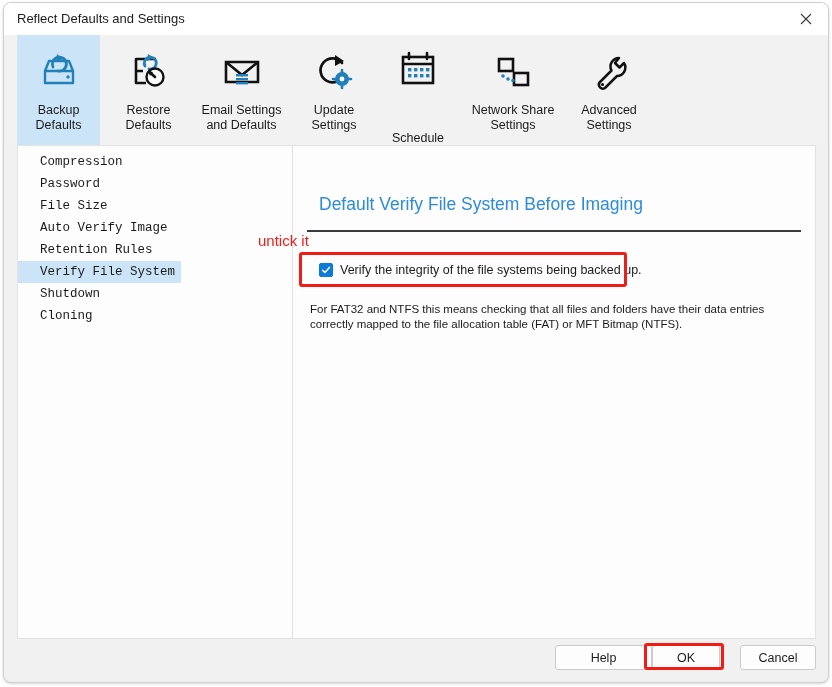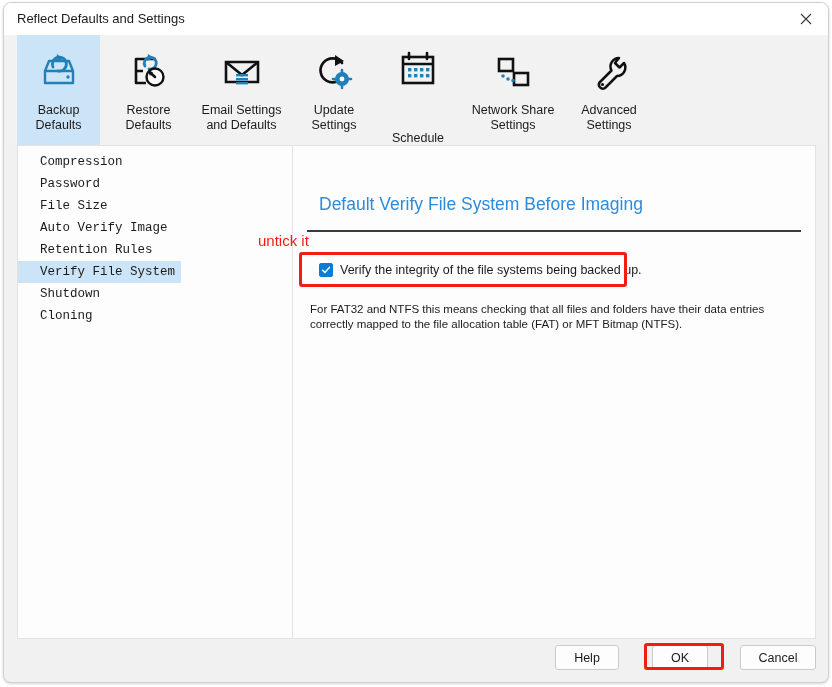--- a/index.html
+++ b/index.html
@@ -251,22 +251,22 @@
     background: #fdfdfd;
     border: 1px solid #cbcbcb;
     border-radius: 3px;
     font-family: "Liberation Sans", "DejaVu Sans", sans-serif;
     font-size: 12.5px;
     color: #1b1b1b;
     cursor: pointer;
     box-sizing: border-box;
     padding: 0;
   }
-  #btn-help   { left: 551px; width: 64px; }
-  #btn-ok     { left: 648px; width: 56px; }
+  #btn-help   { left: 551px; width: 97px; }
+  #btn-ok     { left: 648px; width: 68px; }
   #btn-cancel { left: 736px; width: 76px; }
 </style>
 </head>
 <body>
 
 <div class="window">
 
   <div class="titlebar">
     <div class="titlebar-text">Reflect Defaults and Settings</div>
     <div class="close-btn">

